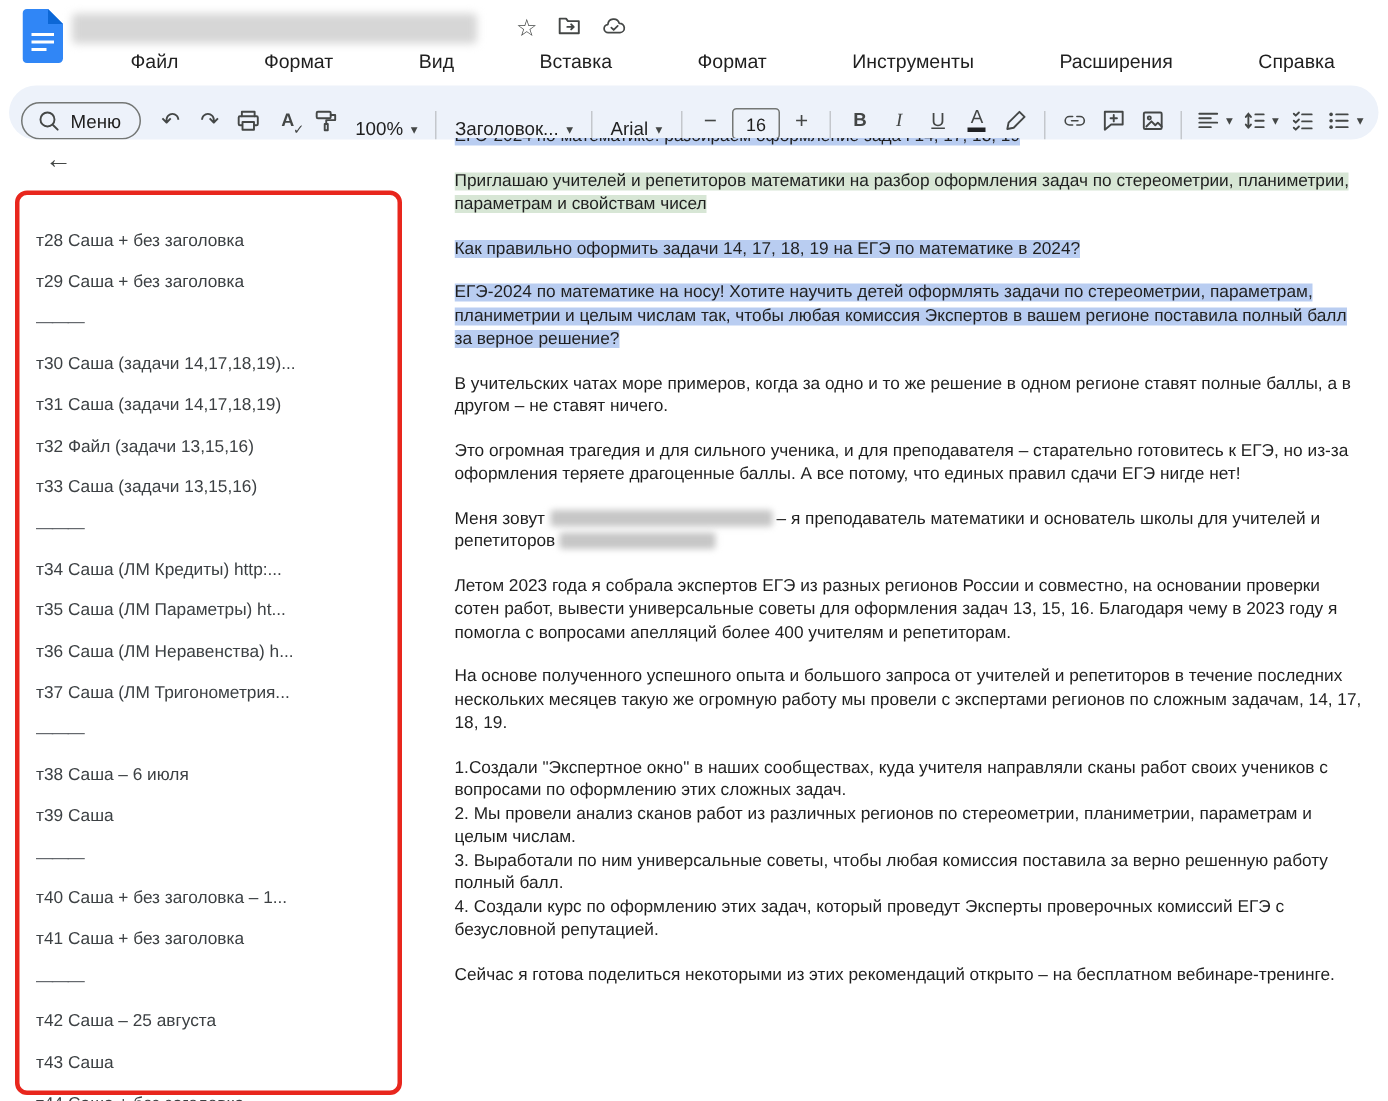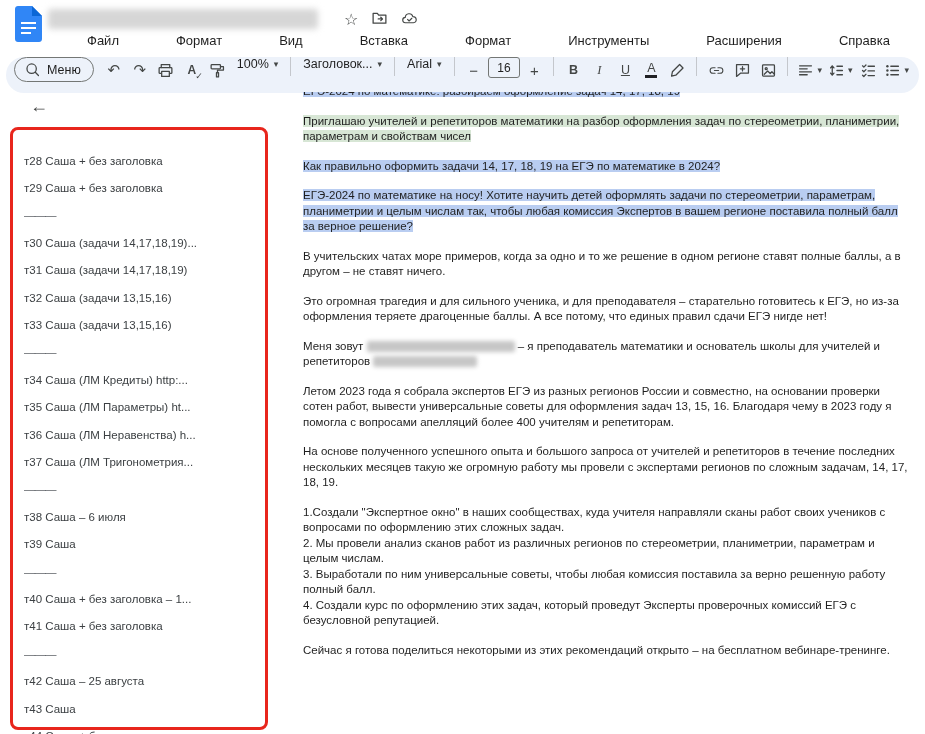--- a/index.html
+++ b/index.html
@@ -14,21 +14,21 @@
                 background:#d6d6d6; border-radius:3px; filter:blur(3px); cursor:text; }
   .hdr-icons { position:absolute; left:344px; top:9px; display:flex; gap:13px;
                align-items:center; color:#444746; height:22px; }
   .hdr-icons .glyph { font-size:16px; line-height:1; cursor:pointer; }
   .menubar { position:absolute; left:47px; top:33px; display:flex; gap:17px;
              font-size:13px; color:#1f1f1f; }
   .menu-item { cursor:pointer;margin-left:40px; }
 
   
   .toolbar { position:absolute; left:6px; top:57px; width:913px; height:36px;
-             background:#edf2fa; border-radius:18px; display:flex; align-items:flex-start;
+             background:#edf2fa; border-radius:18px; display:flex; align-items:flex-end;
              padding:0 8px; gap:2px; color:#444746; overflow:hidden; }
   .menus-pill { display:flex; align-items:center; gap:6px; border:1px solid #747775;
                 border-radius:14px; height:25px; padding:0 12px 0 9px; font-size:12.5px;
                 margin-right:6px; cursor:pointer; flex:0 0 auto; color:#1f1f1f; }
   .sep { width:1px; height:19px; background:#c4c7cc; margin:0 5px; flex:0 0 auto; }
   .icon-btn { display:inline-flex; align-items:center; justify-content:center;
               min-width:24px; height:26px; border-radius:4px; cursor:pointer;
               font-size:15px; flex:0 0 auto; }
   .dd { display:flex; align-items:center; gap:5px; font-size:12.5px; padding:0 5px;
         cursor:pointer; flex:0 0 auto; color:#1f1f1f; }
@@ -240,21 +240,21 @@
   </span>
 </div>
 
 <span class="outline-back">←</span>
 <div class="outline-list">
     <div class="outline-item">т28 Саша + без заголовка</div>
     <div class="outline-item">т29 Саша + без заголовка</div>
     <div class="outline-item outline-sep">———</div>
     <div class="outline-item">т30 Саша (задачи 14,17,18,19)...</div>
     <div class="outline-item">т31 Саша (задачи 14,17,18,19)</div>
-    <div class="outline-item">т32 Саша (задачи 13,15,16)</div>
+    <div class="outline-item">т32 Файл (задачи 13,15,16)</div>
     <div class="outline-item">т33 Саша (задачи 13,15,16)</div>
     <div class="outline-item outline-sep">———</div>
     <div class="outline-item">т34 Саша (ЛМ Кредиты) http:...</div>
     <div class="outline-item">т35 Саша (ЛМ Параметры) ht...</div>
     <div class="outline-item">т36 Саша (ЛМ Неравенства) h...</div>
     <div class="outline-item">т37 Саша (ЛМ Тригонометрия...</div>
     <div class="outline-item outline-sep">———</div>
     <div class="outline-item">т38 Саша – 6 июля</div>
     <div class="outline-item">т39 Саша</div>
     <div class="outline-item outline-sep">———</div>

